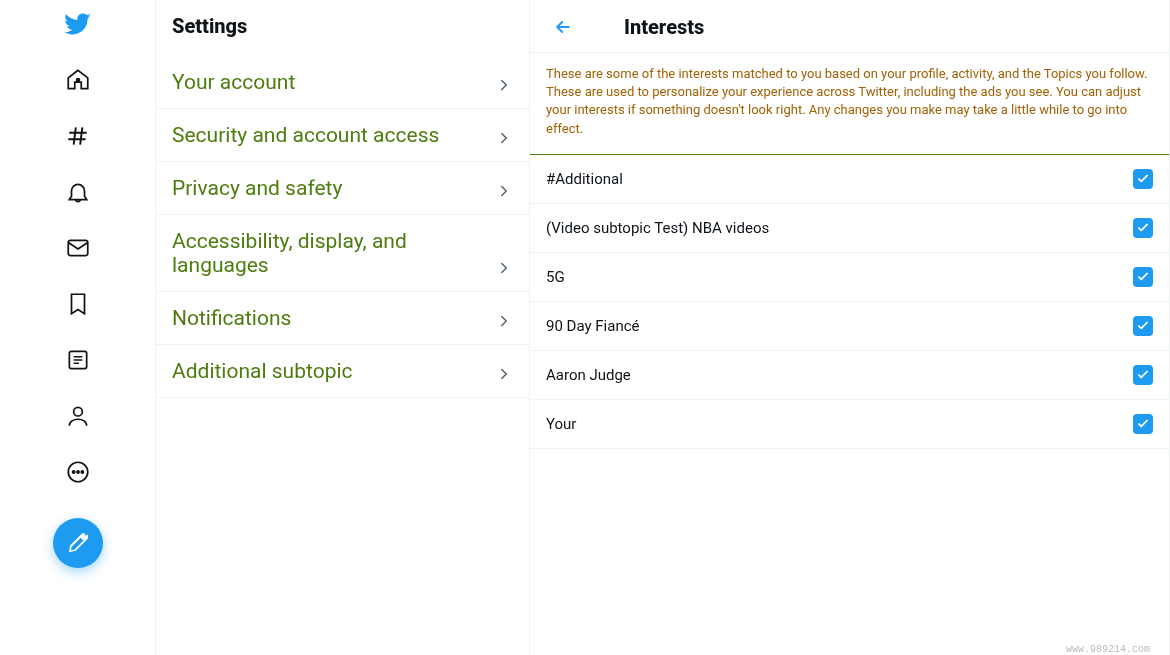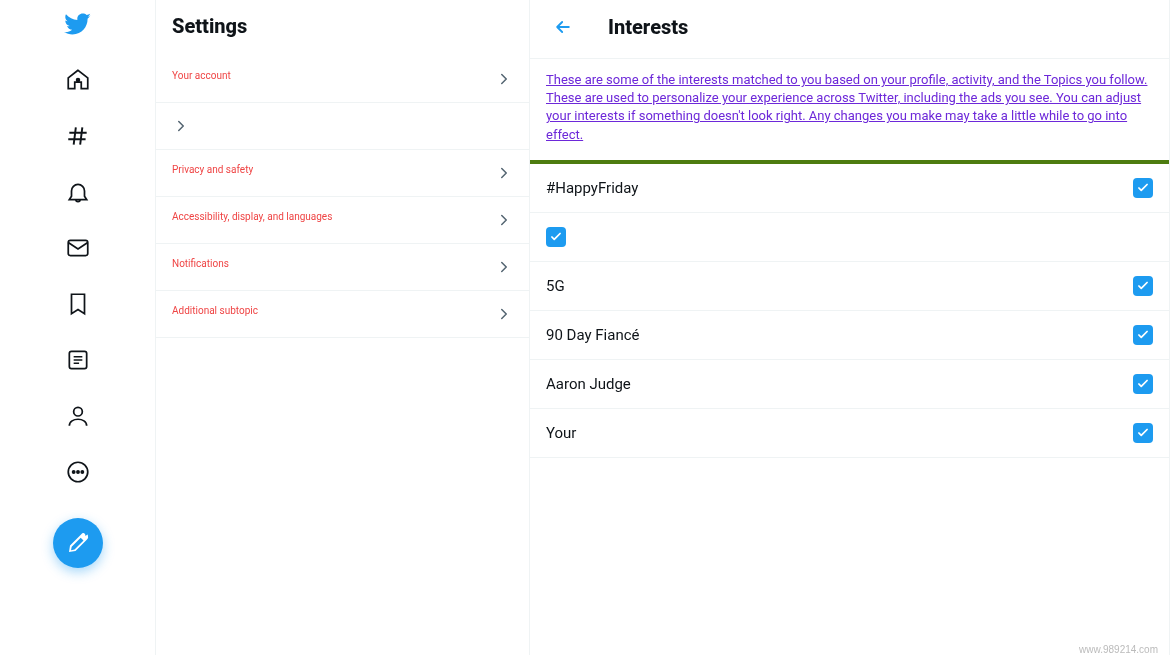--- a/index.html
+++ b/index.html
@@ -60,62 +60,61 @@
     flex-shrink: 0;
   }
   .settings-title {
     font-size: 20px;
     font-weight: 800;
     padding: 14px 16px 18px;
   }
   .settings-item {
     padding: 14px 16px;
     display: flex;
-    align-items: flex-start;
+    align-items: flex-end;
     justify-content: space-between;
     border-bottom: 1px solid #eff3f4;
     cursor: pointer;
-    font-size: 10px;
-    color: #ef4444;
+    font-size: 21px;
+    color: #4d7c0f;
   }
   .chevron { color: #536471; display:flex; align-items:center; }
   .chevron svg { width: 18px; height: 18px; }
   
   .detail-col {
     flex: 1;
     border-right: 1px solid #eff3f4;
     display: flex;
     flex-direction: column;
     overflow: hidden;
   }
   .detail-header {
     display: flex;
     align-items: center;
-    padding: 10px 16px 14px;
-    gap: 28px;
+    padding: 10px 16px 8px;
+    gap: 44px;
     border-bottom: 1px solid #eff3f4;
   }
   .back-arrow {
     color: #1d9bf0;
     cursor: pointer;
     display:flex; align-items:center; justify-content:center;
     width: 34px; height: 34px; border-radius:50%;
   }
   .back-arrow svg { width: 20px; height: 20px; }
   .detail-title {
     font-size: 20px;
     font-weight: 800;
   }
   .detail-desc {
     padding: 12px 16px 16px;
     font-size: 13px;
     line-height: 1.4;
-    color: #6d28d9;
-    border-bottom: 4px solid #4d7c0f;
-    text-decoration: underline;
+    color: #a16207;
+    border-bottom: 1px solid #4d7c0f;
   }
   .interest-list {
     flex: 1;
     overflow-y: auto;
   }
   .interest-row {
     padding: 14px 16px;
     display: flex;
     align-items: center;
     justify-content: space-between;
@@ -131,24 +130,24 @@
     align-items: center;
     justify-content: center;
     color: #fff;
     cursor: pointer;
     flex-shrink: 0;
   }
   .check svg { width: 14px; height: 14px; }
   .watermark {
     position: absolute;
     bottom: 0;
-    right: 12px;
+    right: 20px;
     font-size: 10px;
     color: #bbb;
-    font-family: Liberation Sans, sans-serif;
+    font-family: Liberation Mono, monospace;
   }
 </style>
 </head>
 <body>
 
 <div class="app">
 
   <div class="nav-rail">
     <div class="nav-icon bird">
       <svg viewBox="0 0 24 24" fill="currentColor">
@@ -214,20 +213,21 @@
     <div id="settings-items">
         <div class="settings-item">
           <span>Your account</span>
           <span class="chevron">
             <svg viewBox="0 0 24 24" fill="none" stroke="currentColor" stroke-width="2" stroke-linecap="round" stroke-linejoin="round">
               <path d="m9 6 6 6-6 6"></path>
             </svg>
           </span>
         </div>
         <div class="settings-item">
+          <span>Security and account access</span>
           <span class="chevron">
             <svg viewBox="0 0 24 24" fill="none" stroke="currentColor" stroke-width="2" stroke-linecap="round" stroke-linejoin="round">
               <path d="m9 6 6 6-6 6"></path>
             </svg>
           </span>
         </div>
         <div class="settings-item">
           <span>Privacy and safety</span>
           <span class="chevron">
             <svg viewBox="0 0 24 24" fill="none" stroke="currentColor" stroke-width="2" stroke-linecap="round" stroke-linejoin="round">
@@ -267,28 +267,29 @@
       <div class="back-arrow">
         <svg viewBox="0 0 24 24" fill="none" stroke="currentColor" stroke-width="2.2" stroke-linecap="round" stroke-linejoin="round">
             <path d="M19 12H5M11 6l-6 6 6 6"></path>
           </svg>
       </div>
       <div class="detail-title">Interests</div>
     </div>
     <div class="detail-desc">These are some of the interests matched to you based on your profile, activity, and the Topics you follow. These are used to personalize your experience across Twitter, including the ads you see. You can adjust your interests if something doesn't look right. Any changes you make may take a little while to go into effect.</div>
     <div class="interest-list" id="interest-list">
         <div class="interest-row">
-          <span>#HappyFriday</span>
-          <div class="check">
-            <svg viewBox="0 0 24 24" fill="none" stroke="currentColor" stroke-width="3" stroke-linecap="round" stroke-linejoin="round">
-              <path d="m5 12 4 4 10-10"></path>
-            </svg>
-          </div>
-        </div>
-        <div class="interest-row">
+          <span>#Additional</span>
+          <div class="check">
+            <svg viewBox="0 0 24 24" fill="none" stroke="currentColor" stroke-width="3" stroke-linecap="round" stroke-linejoin="round">
+              <path d="m5 12 4 4 10-10"></path>
+            </svg>
+          </div>
+        </div>
+        <div class="interest-row">
+          <span>(Video subtopic Test) NBA videos</span>
           <div class="check">
             <svg viewBox="0 0 24 24" fill="none" stroke="currentColor" stroke-width="3" stroke-linecap="round" stroke-linejoin="round">
               <path d="m5 12 4 4 10-10"></path>
             </svg>
           </div>
         </div>
         <div class="interest-row">
           <span>5G</span>
           <div class="check">
             <svg viewBox="0 0 24 24" fill="none" stroke="currentColor" stroke-width="3" stroke-linecap="round" stroke-linejoin="round">

